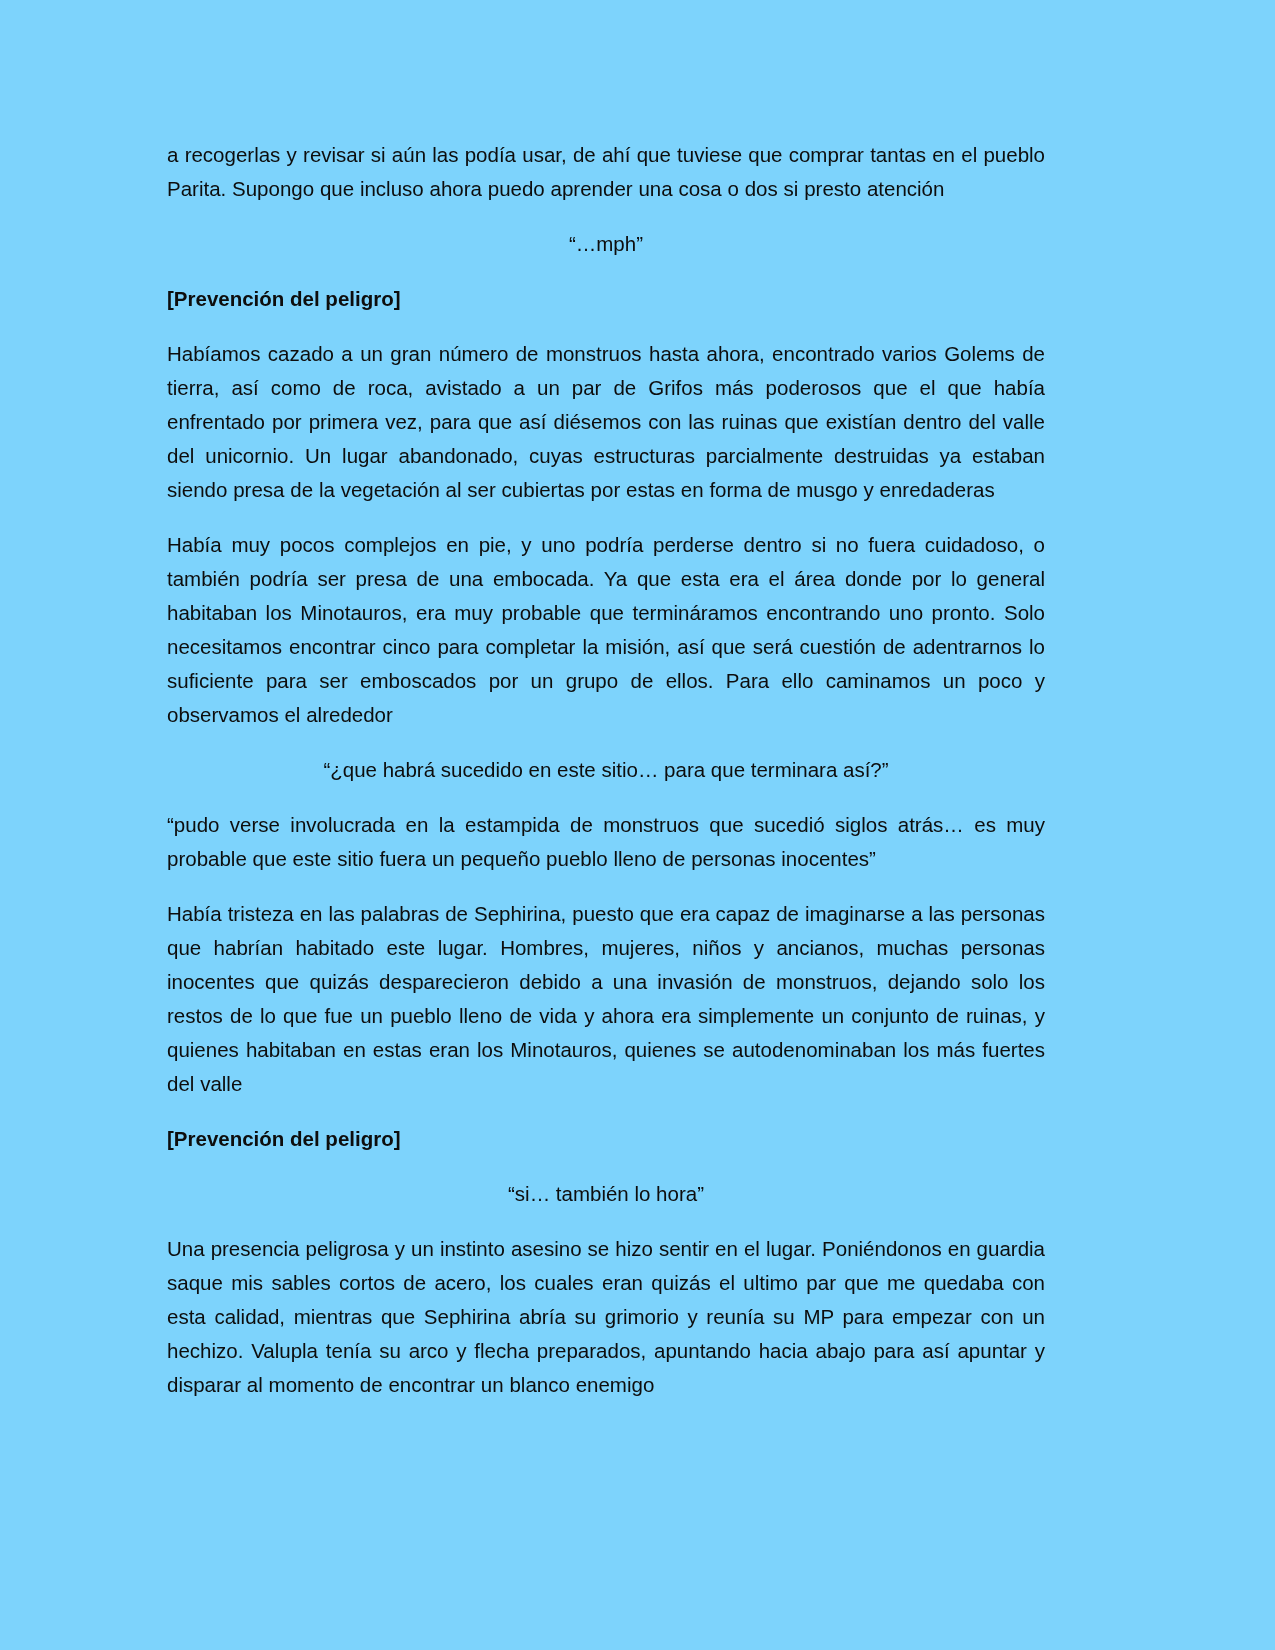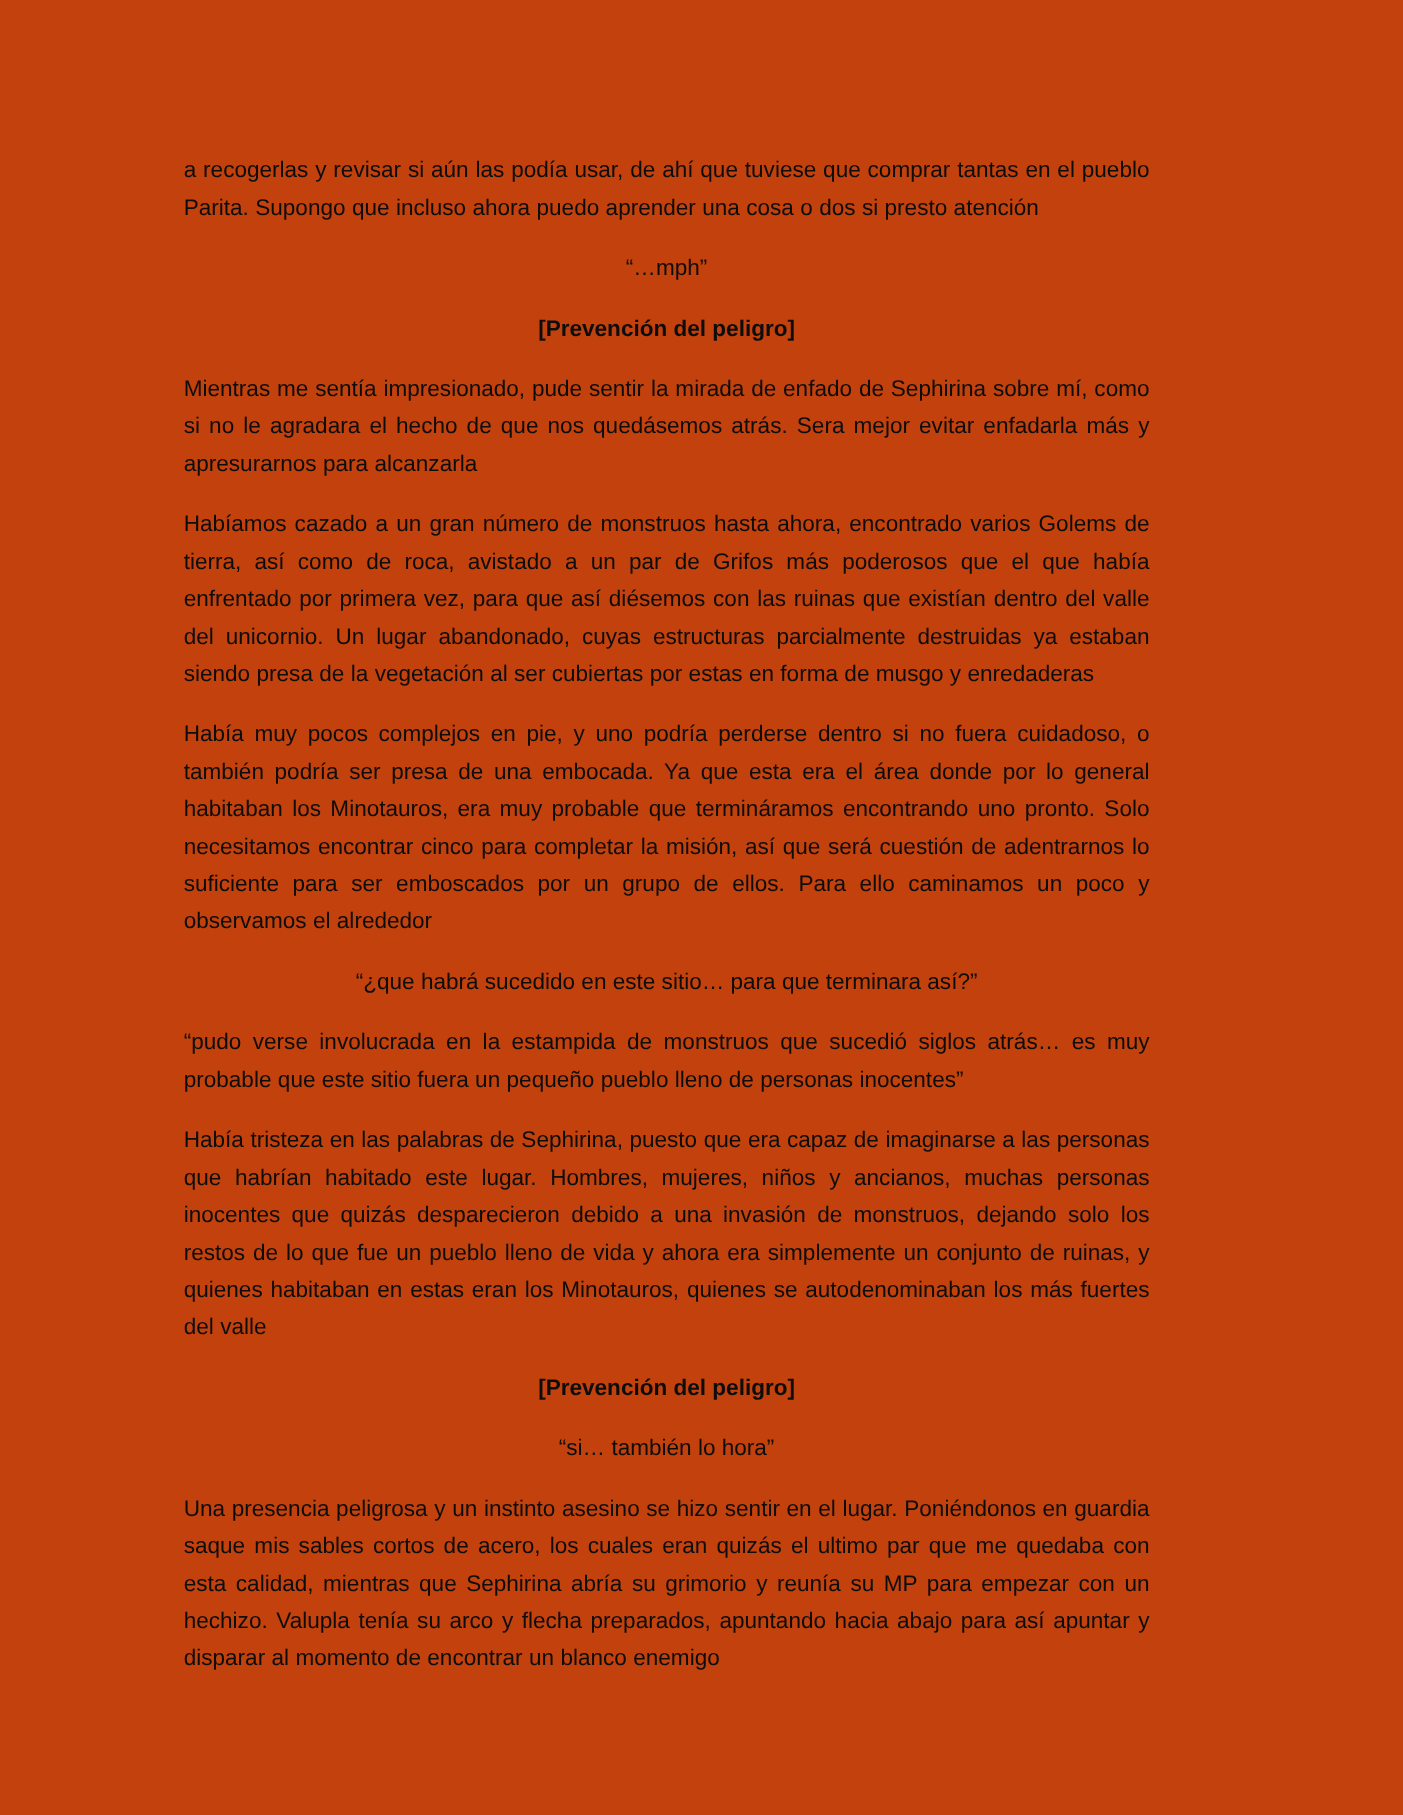--- a/index.html
+++ b/index.html
@@ -6,21 +6,21 @@
   html, body {
     margin: 0;
     padding: 0;
     background: #ffffff;
   }
   .page {
     position: relative;
     width: 1275px;
     height: 1650px;
     margin: 0 auto;
-    background: #c2410c;
+    background: #7dd3fc;
     box-sizing: border-box;
     overflow: hidden;
   }
   .content {
     position: absolute;
     left: 167px;
     top: 138px;
     width: 878px;
   }
   .para {
@@ -36,21 +36,21 @@
   }
   .para.last-line-left {
     text-align-last: left;
   }
   .heading {
     font-family: "Liberation Sans", sans-serif;
     font-size: 20.5px;
     line-height: 34px;
     font-weight: bold;
     color: #0d0d0d;
-    text-align: center;
+    text-align: left;
     margin: 0 0 21px 0;
   }
   .quote {
     font-family: "Liberation Sans", sans-serif;
     font-size: 20.5px;
     line-height: 34px;
     color: #0d0d0d;
     text-align: center;
     margin: 0 0 21px 0;
   }
@@ -63,21 +63,20 @@
 
 <div class="page">
   <div class="content">
 
     <p class="para last-line-left">a recogerlas y revisar si aún las podía usar, de ahí que tuviese que comprar tantas en el pueblo Parita. Supongo que incluso ahora puedo aprender una cosa o dos si presto atención</p>
 
     <p class="quote">“…mph”</p>
 
     <p class="heading">[Prevención del peligro]</p>
 
-    <p class="para last-line-left">Mientras me sentía impresionado, pude sentir la mirada de enfado de Sephirina sobre mí, como si no le agradara el hecho de que nos quedásemos atrás. Sera mejor evitar enfadarla más y apresurarnos para alcanzarla</p>
 
 
     <p class="para last-line-left">Habíamos cazado a un gran número de monstruos hasta ahora, encontrado varios Golems de tierra, así como de roca, avistado a un par de Grifos más poderosos que el que había enfrentado por primera vez, para que así diésemos con las ruinas que existían dentro del valle del unicornio. Un lugar abandonado, cuyas estructuras parcialmente destruidas ya estaban siendo presa de la vegetación al ser cubiertas por estas en forma de musgo y enredaderas</p>
 
     <p class="para last-line-left">Había muy pocos complejos en pie, y uno podría perderse dentro si no fuera cuidadoso, o también podría ser presa de una embocada. Ya que esta era el área donde por lo general habitaban los Minotauros, era muy probable que termináramos encontrando uno pronto. Solo necesitamos encontrar cinco para completar la misión, así que será cuestión de adentrarnos lo suficiente para ser emboscados por un grupo de ellos. Para ello caminamos un poco y observamos el alrededor</p>
 
     <p class="quote">“¿que habrá sucedido en este sitio… para que terminara así?”</p>
 
     <p class="para last-line-left">“pudo verse involucrada en la estampida de monstruos que sucedió siglos atrás… es muy probable que este sitio fuera un pequeño pueblo lleno de personas inocentes”</p>
 

